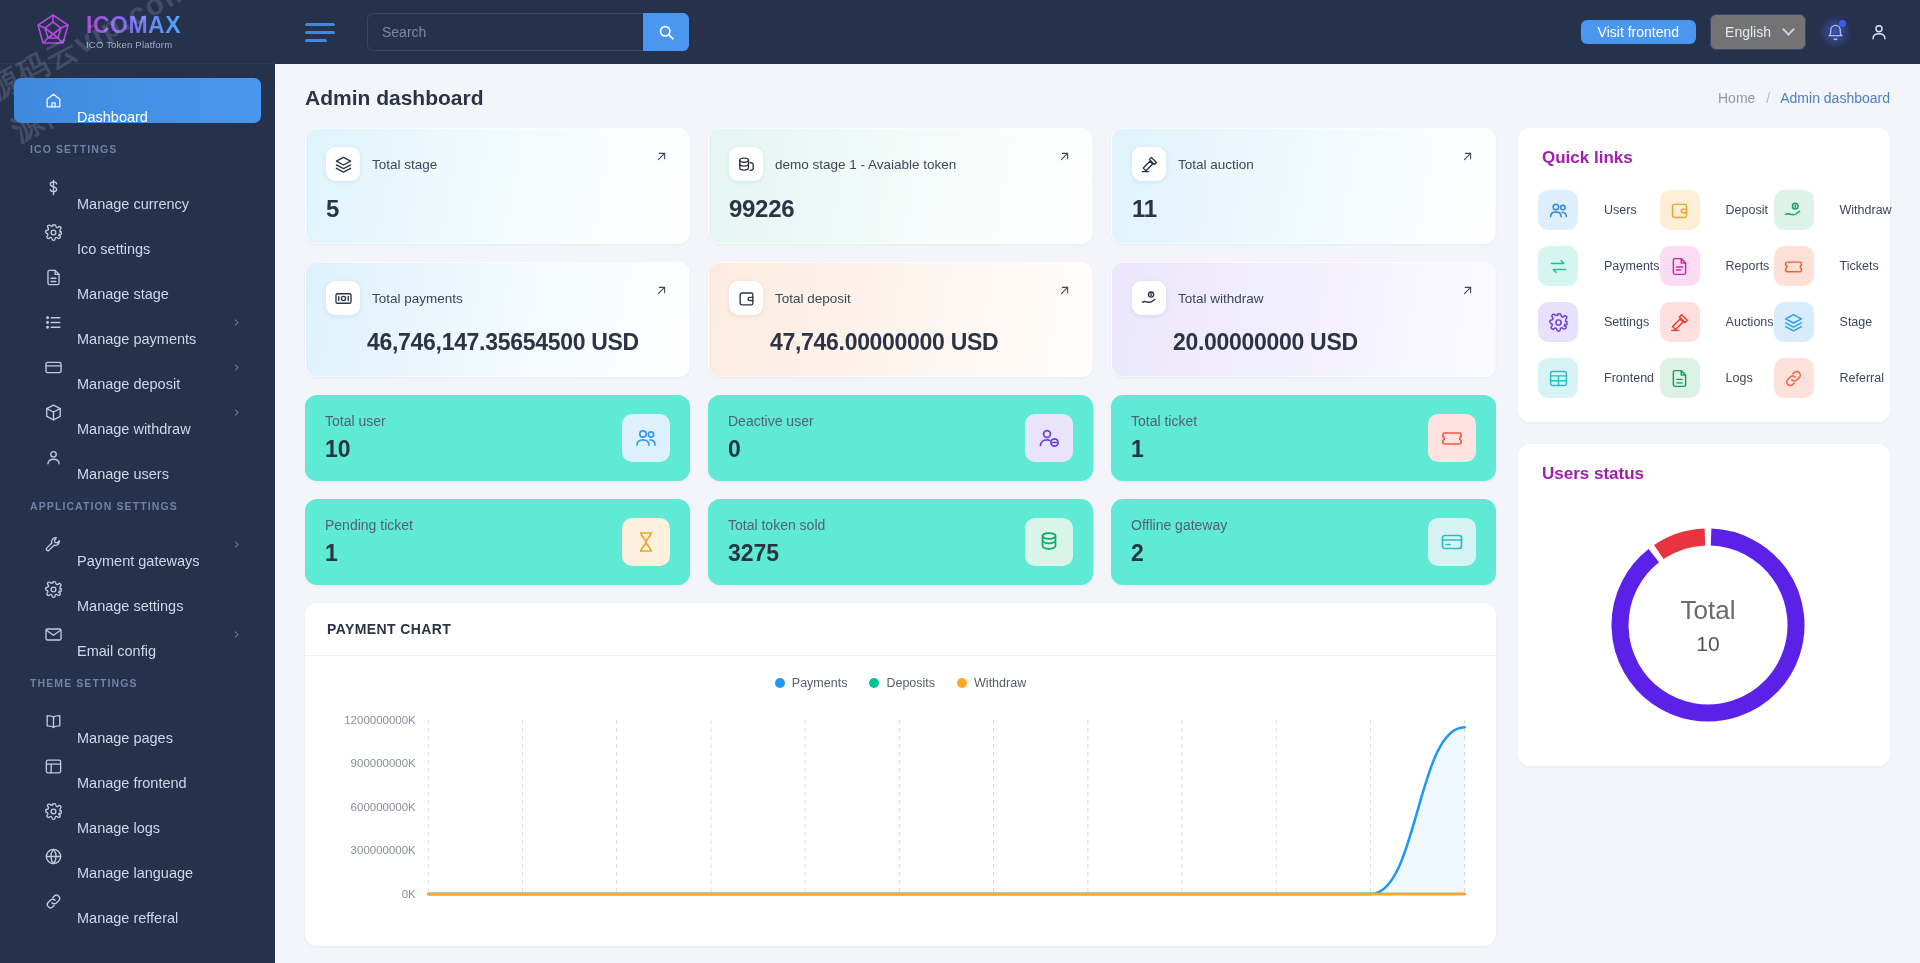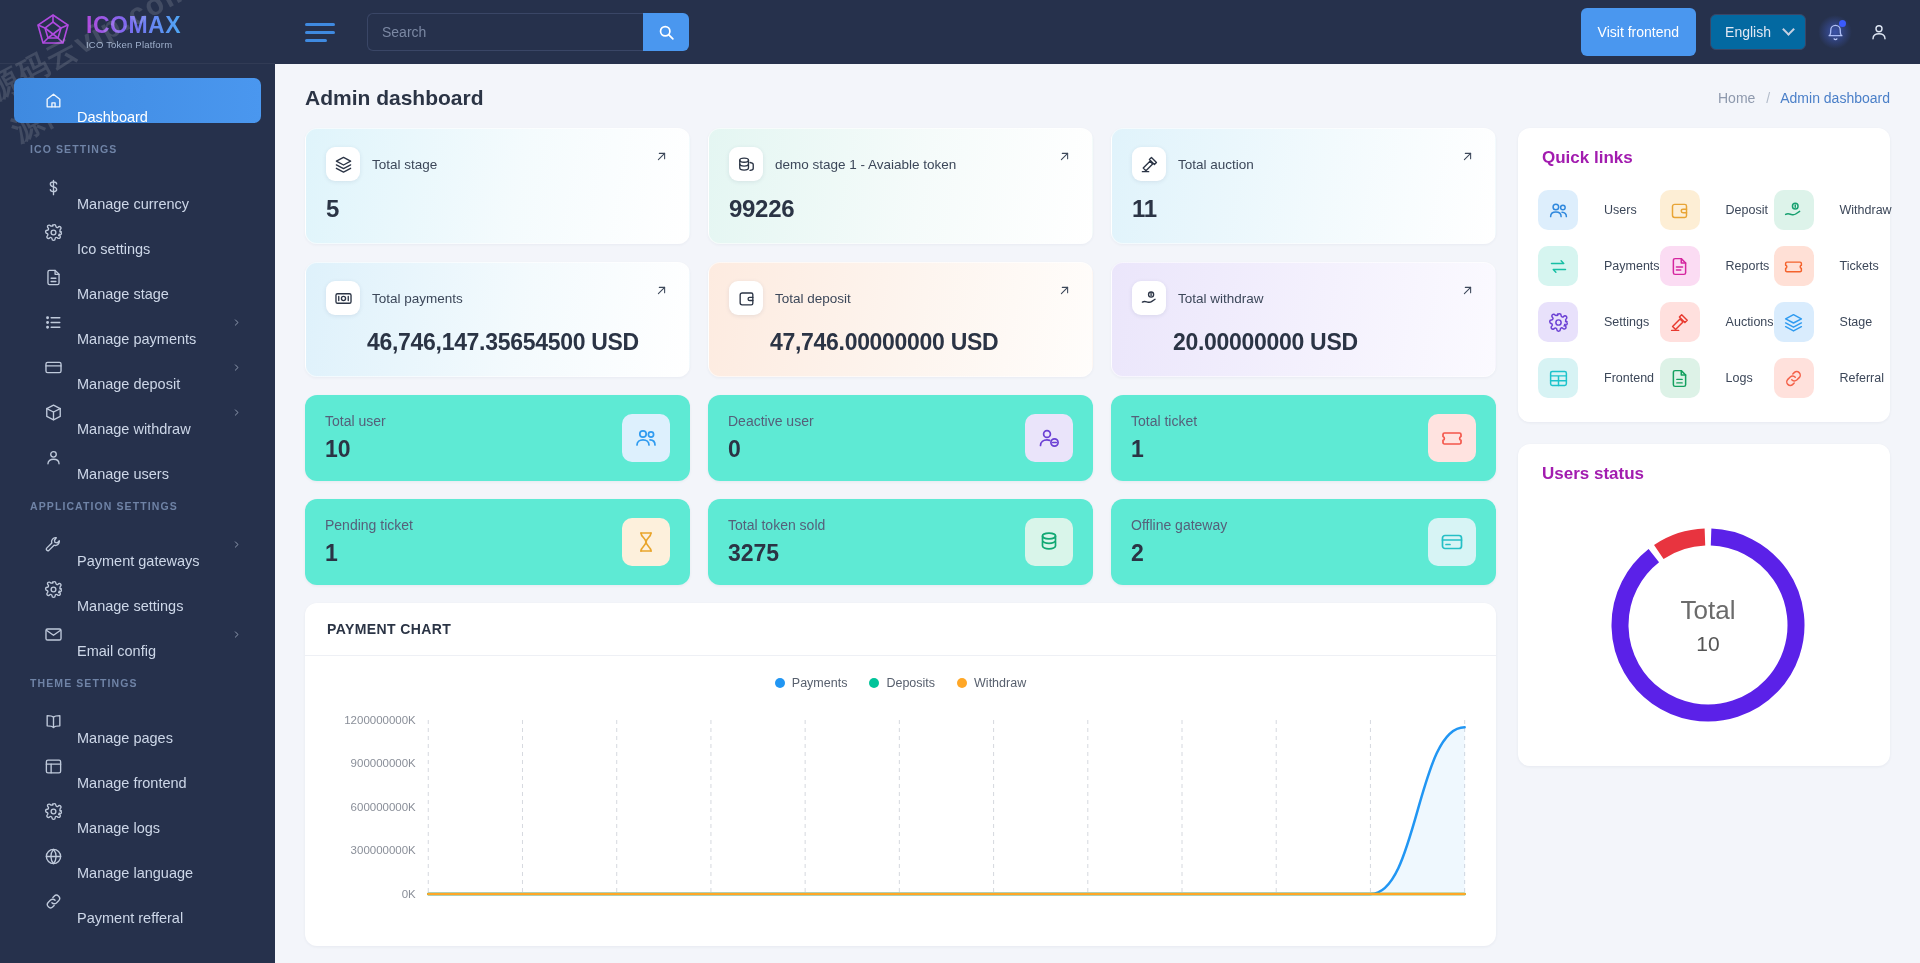--- a/index.html
+++ b/index.html
@@ -78,25 +78,25 @@
     font-family: "Liberation Sans", sans-serif;
   }
   .searchwrap input::placeholder { color: #7b88a3; }
   .searchbtn {
     width: 46px; background: #4a97ef; border: none; border-radius: 0 6px 6px 0;
     display: flex; align-items: center; justify-content: center; cursor: pointer;
   }
   .top-right { margin-left: auto; display: flex; align-items: center; gap: 14px; }
   .visit-btn {
     background: #4a97ef; color: #fff; border: none; border-radius: 6px;
-    height: 48px; padding: 0 17px; font-size: 14px; cursor: pointer;
+    height: 24px; padding: 0 17px; font-size: 14px; cursor: pointer;
     font-family: "Liberation Sans", sans-serif;
   }
   .lang-select {
-    height: 36px; background: #0369a1; border: 1px solid #3a4666;
+    height: 36px; background: #737373; border: 1px solid #3a4666;
     border-radius: 6px; color: #e2e8f3; font-size: 14px;
     padding: 0 34px 0 14px; cursor: pointer; position: relative;
     display: flex; align-items: center;
     font-family: "Liberation Sans", sans-serif;
   }
   .lang-select .caret {
     position: absolute; right: 12px; width: 9px; height: 9px;
     border-right: 2px solid #c6d0e2; border-bottom: 2px solid #c6d0e2;
     transform: translateY(-3px) rotate(45deg);
   }
@@ -340,21 +340,21 @@
             <path d="M3 12h18"></path>
             <path d="M12 3a14 14 0 0 1 0 18 14 14 0 0 1 0-18z"></path>
           </svg>
           <span class="lbl">Manage language</span>
         </div>
         <div class="nav-item">
           <svg class="ic" width="19" height="19" viewBox="0 0 24 24" fill="none" stroke="currentColor" stroke-width="1.7" stroke-linecap="round" stroke-linejoin="round">
             <path d="M10 13.5a4 4 0 0 0 5.7.3l2.8-2.8a4 4 0 0 0-5.7-5.7l-1.6 1.6"></path>
             <path d="M14 10.5a4 4 0 0 0-5.7-.3l-2.8 2.8a4 4 0 0 0 5.7 5.7l1.6-1.6"></path>
           </svg>
-          <span class="lbl">Payment refferal</span>
+          <span class="lbl">Manage refferal</span>
         </div>
       </nav>
   </aside>
 
   <div class="main">
 
     <header class="topbar">
       <div class="hamburger">
         <span></span>
           <span></span>

